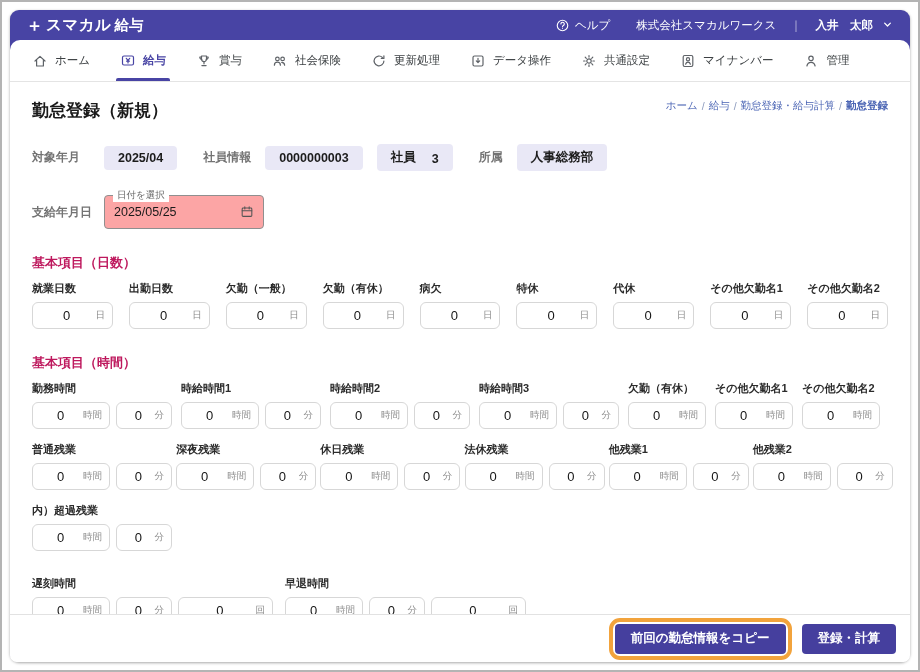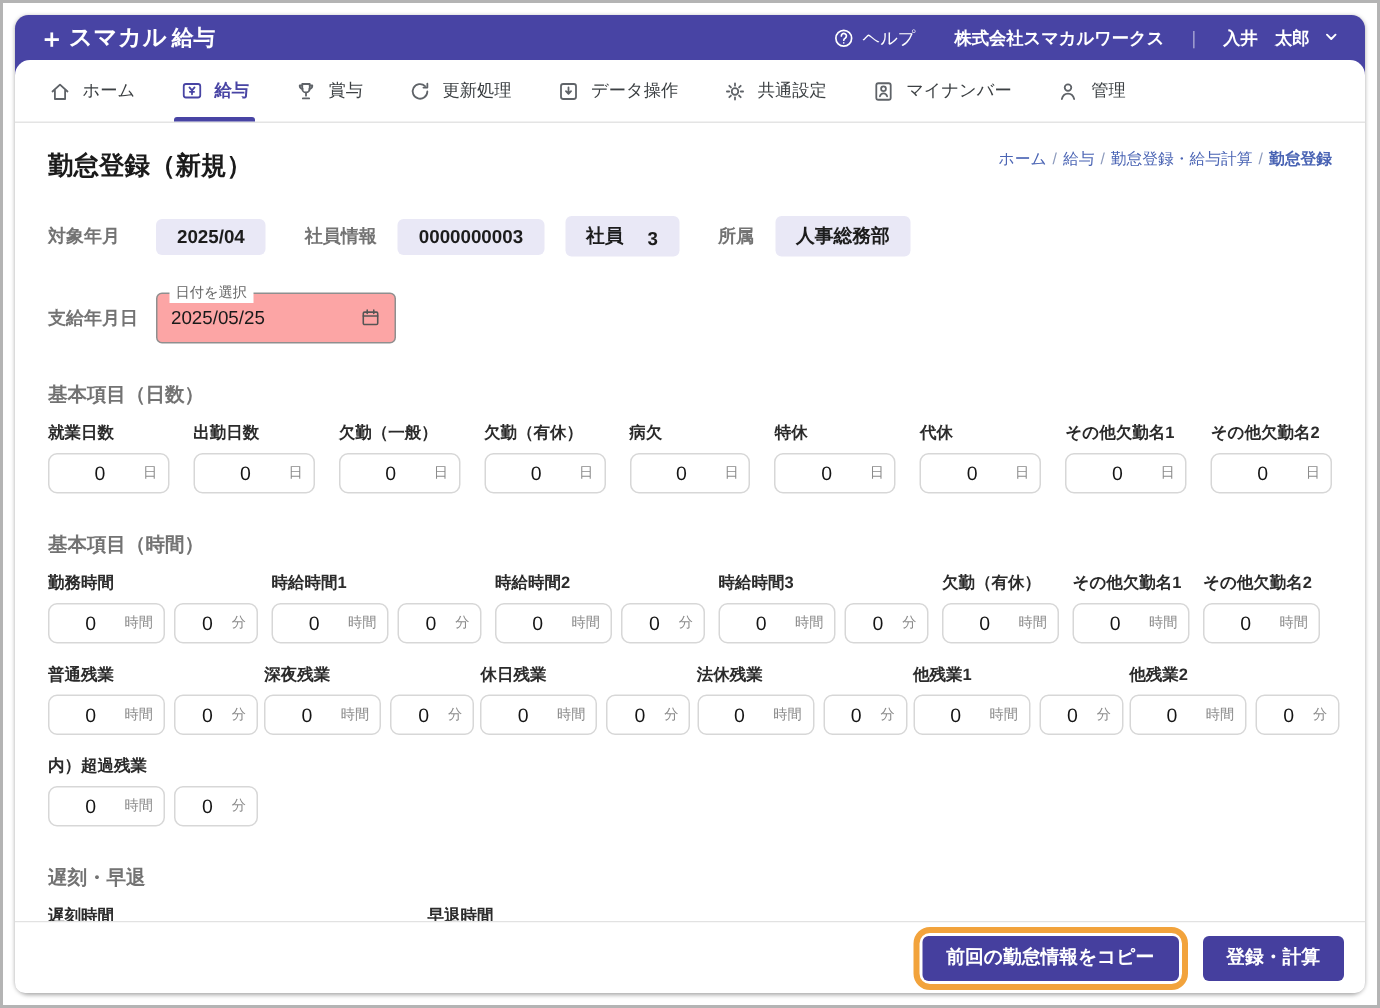--- a/index.html
+++ b/index.html
@@ -22,21 +22,21 @@
     flex:0 0 30px;display:flex;align-items:center;justify-content:space-between;
     padding:0 16px;color:#fff;
   }
   .logo{display:flex;align-items:center;gap:1px;cursor:pointer;}
   .logo-plus{font-size:17px;font-weight:800;margin-right:2px;}
   .logo-brand{font-size:15.5px;font-weight:800;letter-spacing:.5px;}
   .logo-product{font-size:14.5px;font-weight:600;margin-left:2px;}
   .topbar-right{display:flex;align-items:center;gap:26px;font-size:11.5px;}
   .help-link{display:flex;align-items:center;gap:5px;color:#fff;cursor:pointer;}
   .account{display:flex;align-items:center;gap:14px;}
-  .company{font-weight:700;}
+  .company{font-weight:400;}
   .top-sep{color:rgba(255,255,255,.65);}
   .user{display:flex;gap:8px;font-weight:700;cursor:pointer;}
   .icon svg{display:block;}
   
   .sheet{
     flex:1;position:relative;background:#fff;
     border-radius:10px 10px 7px 7px;overflow:hidden;
   }
   
   .navbar{
@@ -82,21 +82,21 @@
     padding:0 9px;cursor:pointer;background:#fca5a5;
   }
   .date-float-label{
     position:absolute;top:-7px;left:8px;background:#fff;padding:0 4px;
     font-size:9.5px;color:#666;
   }
   .date-value{flex:1;font-size:12.5px;color:#1a1a1a;}
   .date-field .icon{color:#555;}
   
   .form-section{margin-top:25px;}
-  .section-title{font-size:13px;font-weight:800;color:#737373;margin:0 0 9px 0;}
+  .section-title{font-size:13px;font-weight:800;color:#be185d;margin:0 0 9px 0;}
   .field-row{display:flex;gap:9px;}
   .field-row + .field-row{margin-top:13px;}
   .field{min-width:0;}
   .field-label{font-size:11px;font-weight:700;color:#2b2b2b;margin-bottom:6px;white-space:nowrap;}
   .boxes{display:flex;gap:6px;}
   .unit-input{
     height:27px;box-sizing:border-box;border:1px solid #d7d7d7;border-radius:6px;
     background:#fff;display:flex;align-items:center;padding:0 7px;cursor:text;
   }
   .unit-input .val{flex:1;text-align:center;font-size:13px;color:#151515;}
@@ -190,20 +190,31 @@
             <span class="icon">
               <svg width="16" height="16" viewBox="0 0 16 16" fill="none" stroke="currentColor" stroke-width="1.2" stroke-linecap="round" stroke-linejoin="round">
                 <path d="M5.5 3h5v3.1a2.5 2.5 0 0 1-5 0V3z"></path>
                 <path d="M5.5 4H3.8a2.1 2.1 0 0 0 2 2.3M10.5 4h1.7a2.1 2.1 0 0 1-2 2.3"></path>
                 <path d="M8 8.7v2.1M5.9 12.6h4.2"></path>
               </svg>
             </span>
             <span class="nav-label">賞与</span>
           </a>
 
+          <a class="nav-item">
+            <span class="icon">
+              <svg width="16" height="16" viewBox="0 0 16 16" fill="none" stroke="currentColor" stroke-width="1.2" stroke-linecap="round" stroke-linejoin="round">
+                <circle cx="5.4" cy="5.9" r="1.8"></circle>
+                <circle cx="10.6" cy="5.9" r="1.8"></circle>
+                <path d="M2.4 12.2c0-1.7 1.4-3 3-3s3 1.3 3 3"></path>
+                <path d="M9.7 9.4c1.6.2 2.9 1.4 2.9 2.8"></path>
+              </svg>
+            </span>
+            <span class="nav-label">社会保険</span>
+          </a>
 
           <a class="nav-item">
             <span class="icon">
               <svg width="16" height="16" viewBox="0 0 16 16" fill="none" stroke="currentColor" stroke-width="1.2" stroke-linecap="round" stroke-linejoin="round">
                 <path d="M12.9 8A4.9 4.9 0 1 1 11.4 4.4"></path>
                 <path d="M12.9 2.8v2.6h-2.6"></path>
               </svg>
             </span>
             <span class="nav-label">更新処理</span>
           </a>
@@ -589,21 +600,20 @@
                   <div class="unit-input w-m">
                     <span class="val">0</span>
                     <span class="unit">分</span>
                   </div>
                 </div>
               </div>
             </div>
         </section>
 
         <section class="form-section">
-          <h2 class="section-title">遅刻・早退</h2>
           <div class="field-row row-tardy">
 
               <div class="field">
                 <div class="field-label">遅刻時間</div>
                 <div class="boxes">
                   <div class="unit-input w-h">
                     <span class="val">0</span>
                     <span class="unit">時間</span>
                   </div>
                   <div class="unit-input w-m">

